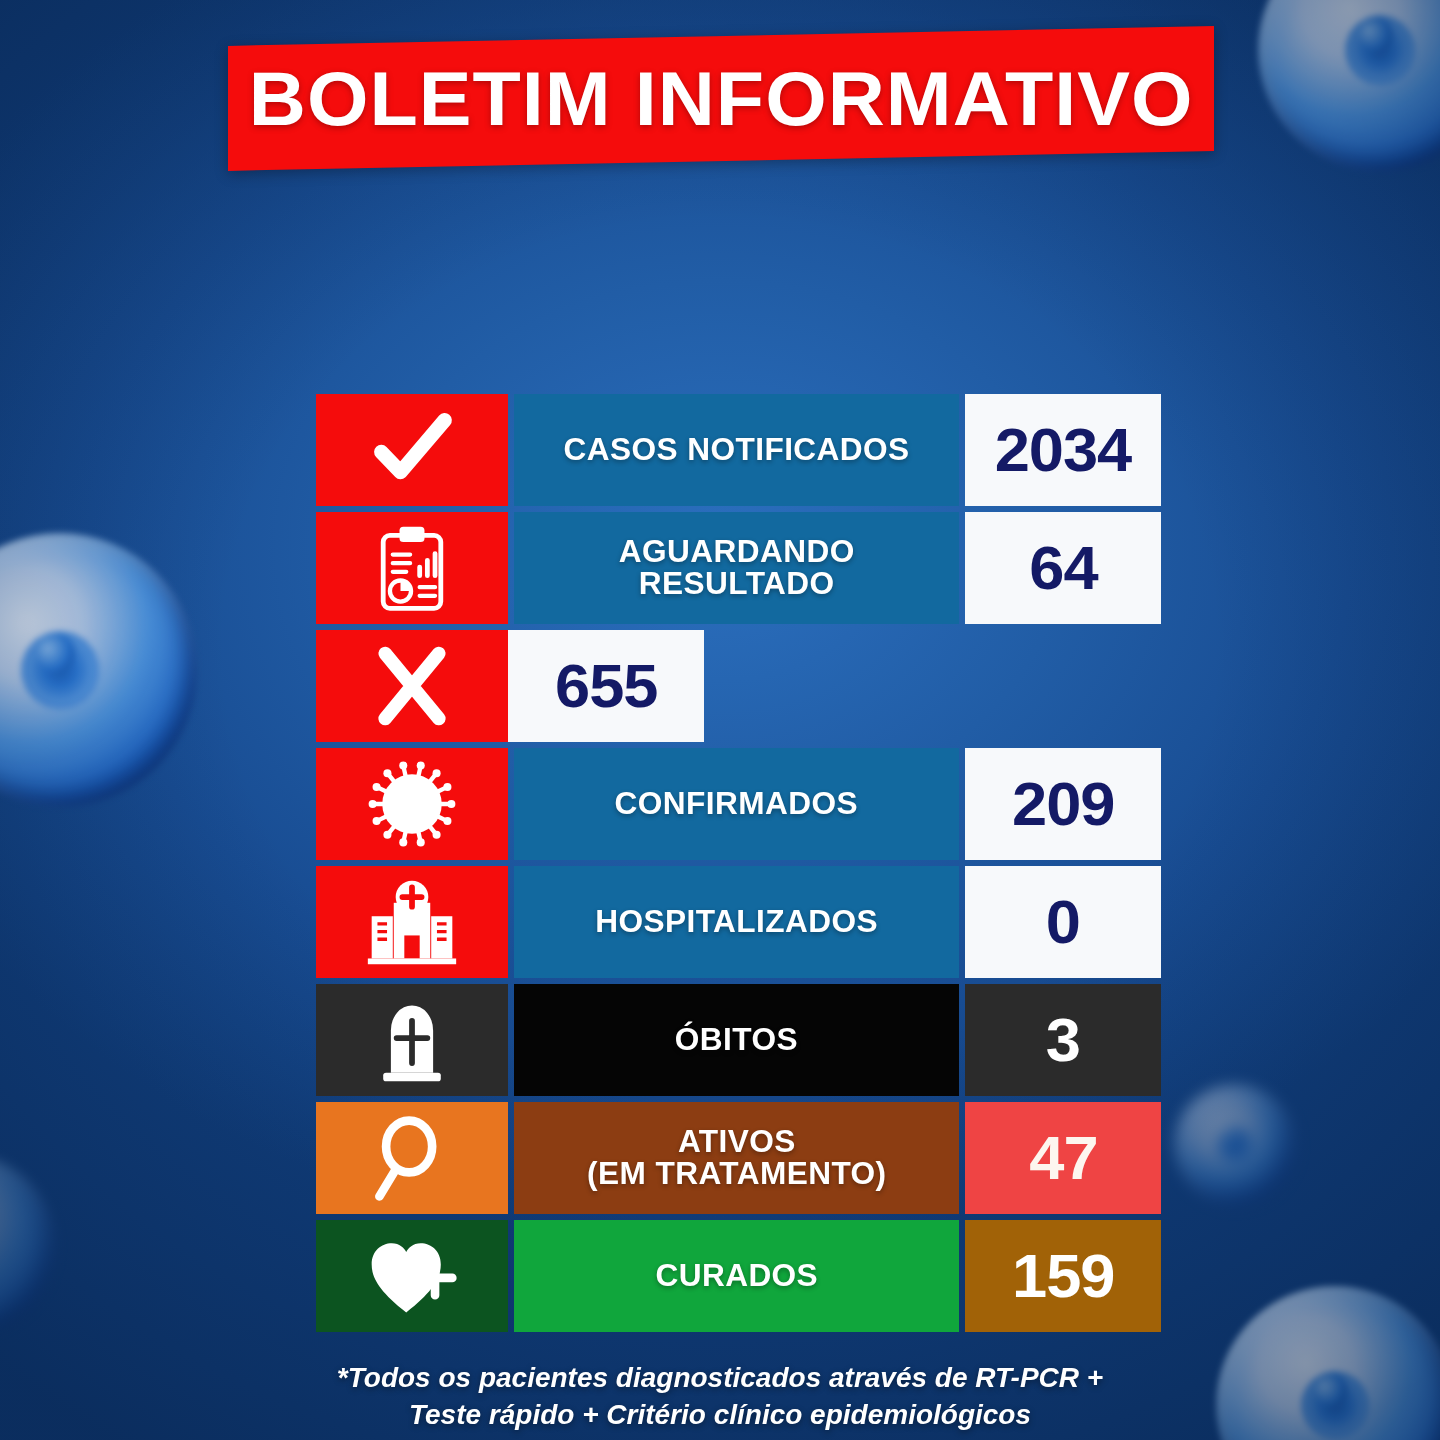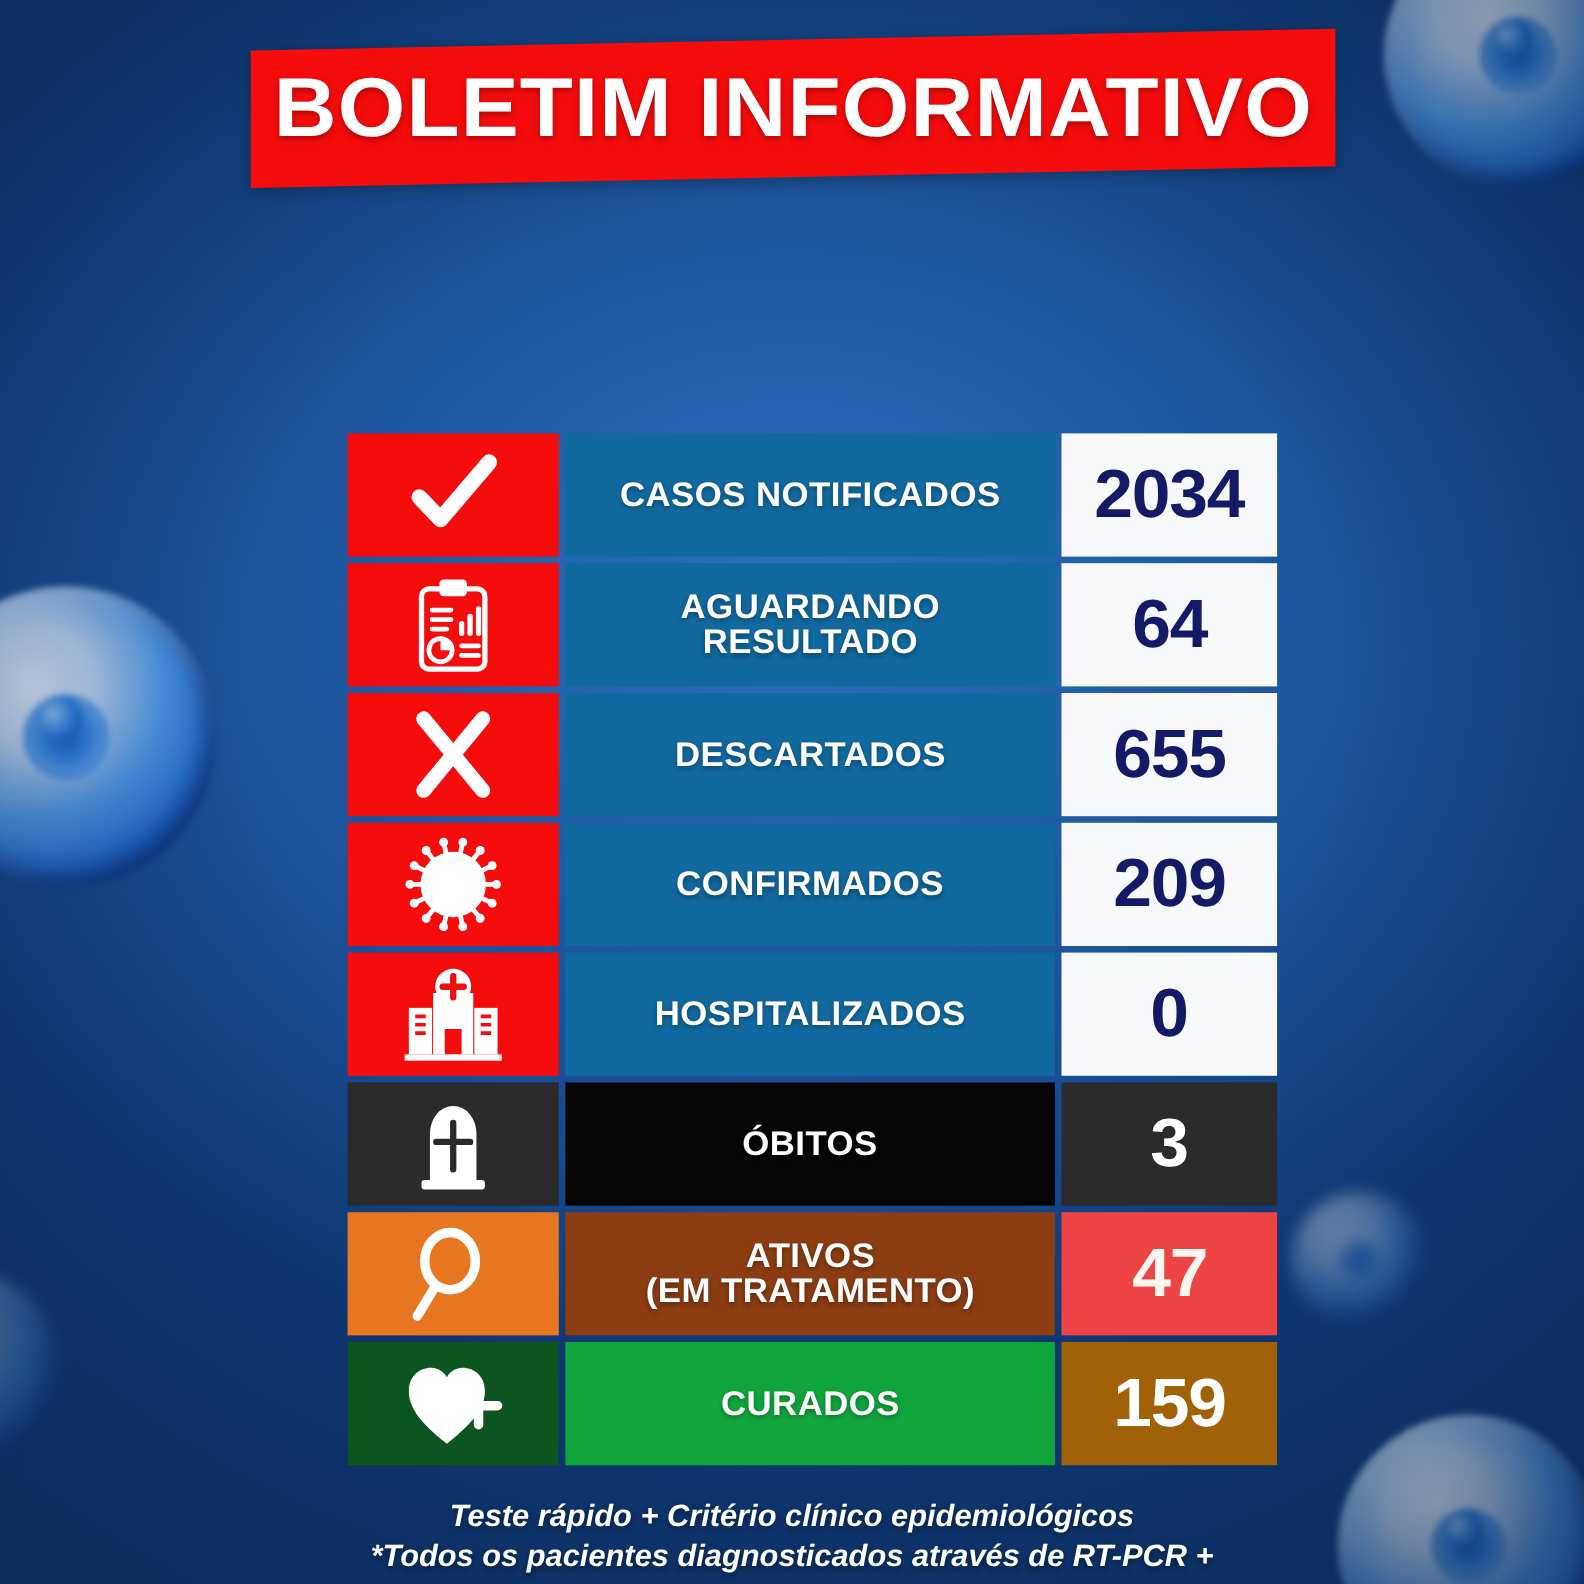--- a/index.html
+++ b/index.html
@@ -294,23 +294,20 @@
           <span>64</span>
         </div>
       </div>
       <div class="row t-blue">
         <div class="cell-icon">
           <span>
             <svg class="ico" width="96" height="96" viewBox="0 0 100 100" fill="none">
               <path d="M22 16 L78 84 M78 16 L22 84" stroke="#ffffff" stroke-width="14" stroke-linecap="round"></path>
             </svg>
           </span>
-        </div>
-        <div class="cell-label">
-          <span>DESCARTADOS</span>
         </div>
         <div class="cell-value">
           <span>655</span>
         </div>
       </div>
       <div class="row t-blue">
         <div class="cell-icon">
           <span>
             <svg class="ico" width="96" height="96" viewBox="0 0 100 100" fill="none">
               <circle cx="50" cy="50" r="31" fill="#ffffff"></circle>
@@ -419,17 +416,17 @@
         <div class="cell-label">
           <span>CURADOS</span>
         </div>
         <div class="cell-value">
           <span>159</span>
         </div>
       </div>
     </div>
 
   <div class="footnote">
+    <div>*Todos os pacientes diagnosticados através de RT-PCR +</div>
     <div>Teste rápido + Critério clínico epidemiológicos</div>
-    <div>*Todos os pacientes diagnosticados através de RT-PCR +</div>
   </div>
 
 </div>
 
 </body></html>

